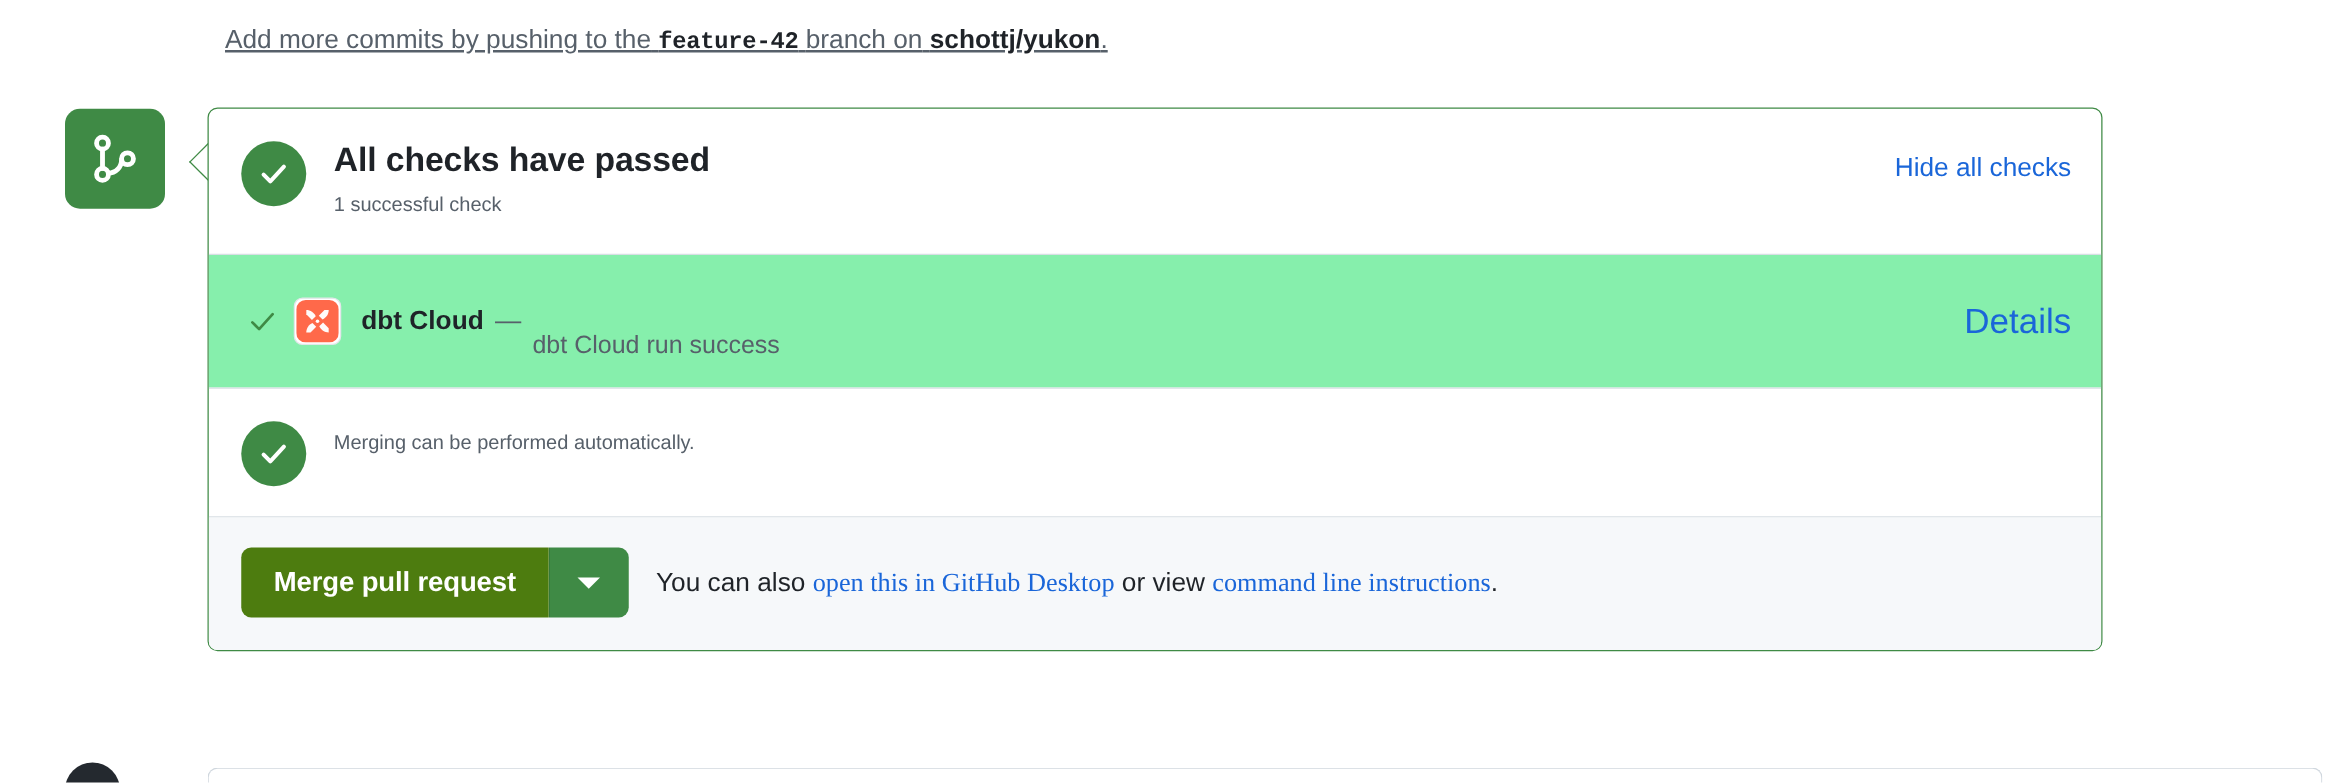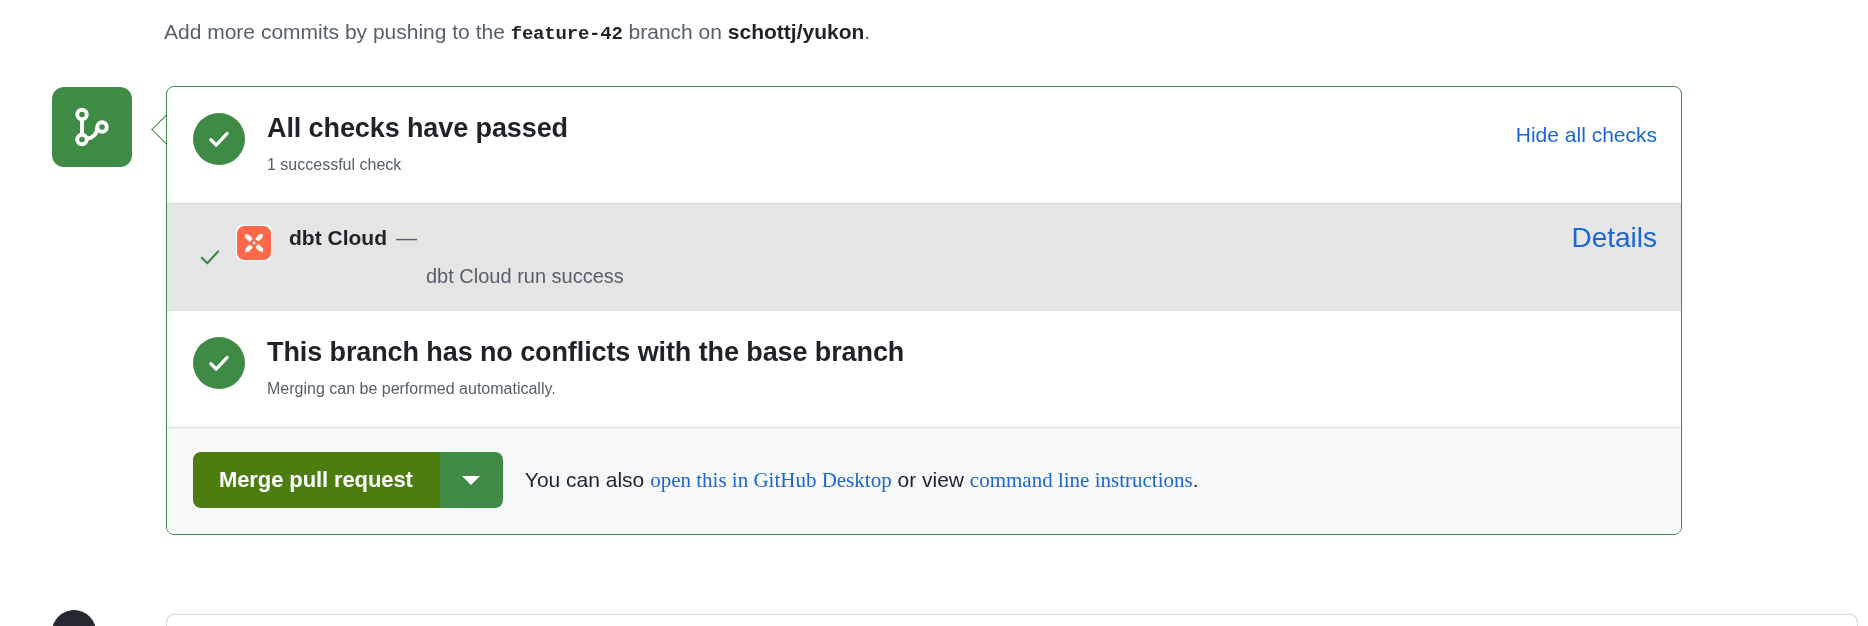--- a/index.html
+++ b/index.html
@@ -12,26 +12,27 @@
     background: #ffffff;
     font-family: "Liberation Sans", sans-serif;
     -webkit-font-smoothing: antialiased;
     overflow: hidden;
     position: relative;
   }
 
   
   .push-hint {
     position: absolute;
-    left: 164px;
+    left: 180px;
     top: 18px;
     font-size: 21px;
     line-height: 28px;
     color: #57606a;
     white-space: nowrap;
+    text-decoration: underline;
   }
   .push-hint .mono {
     font-family: "Liberation Mono", monospace;
     font-weight: 700;
     font-size: 19px;
     color: #1f2328;
     letter-spacing: -0.2px;
   }
   .push-hint .repo {
     font-weight: 700;
@@ -134,21 +135,22 @@
 
   .divider {
     height: 1px;
     background: #d8dee4;
     width: 100%;
   }
 
   
   .check-row {
     display: flex;
-    background: #e5e5e5;
+    align-items: center;
+    background: #86efac;
     padding: 20px 24px 20px 26px;
   }
   .check-tick {
     flex: none;
     width: 34px;
     margin-right: 8px;
     display: flex;
     align-items: center;
     justify-content: center;
   }
@@ -347,21 +349,20 @@
   <div class="divider"></div>
 
   <div class="section">
     <div class="section-row">
       <span class="status-circle">
         <svg width="30" height="30" viewBox="0 0 24 24" fill="none">
           <path d="M5.5 12.6l4.3 4.3 8.7-9.4" stroke="#ffffff" stroke-width="2.6" stroke-linecap="round" stroke-linejoin="round"></path>
         </svg>
       </span>
       <div class="section-text">
-        <div class="section-title">This branch has no conflicts with the base branch</div>
         <div class="section-sub">Merging can be performed automatically.</div>
       </div>
     </div>
   </div>
 
   <div class="divider"></div>
 
   <div class="merge-footer">
     <div class="btn-group">
       <button class="btn-merge">Merge pull request</button>

